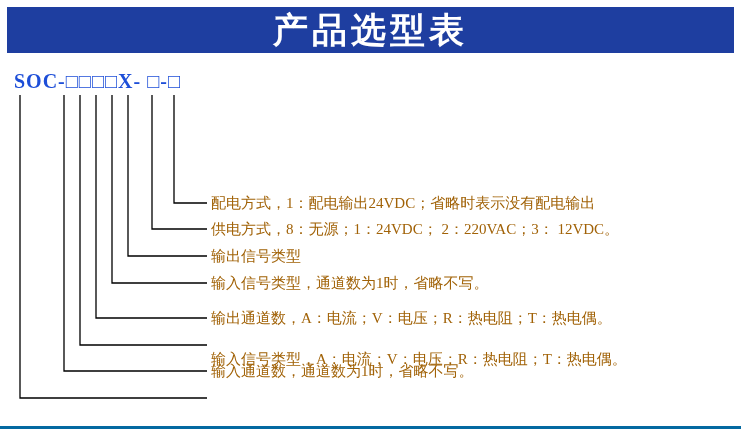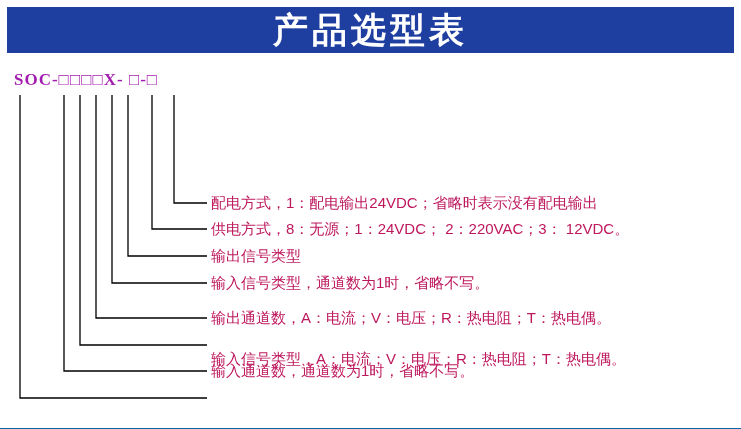--- a/index.html
+++ b/index.html
@@ -5,21 +5,21 @@
   * { margin: 0; padding: 0; box-sizing: border-box; }
   html, body { background: #ffffff; }
   body { font-family: "Liberation Serif", "DejaVu Serif", serif; }
 
   .page {
     position: relative;
     width: 741px;
     height: 429px;
     background: #ffffff;
     overflow: hidden;
-    border-bottom: 1px solid #0369a1;
+    border-bottom: 3px solid #0369a1;
   }
 
   .banner {
     position: absolute;
     top: 7px;
     left: 7px;
     right: 7px;
     height: 46px;
     background: #1e3ea0;
     display: flex;
@@ -31,24 +31,24 @@
     font-size: 35px;
     font-weight: bold;
     letter-spacing: 4px;
     font-family: "Liberation Sans", "DejaVu Sans", sans-serif;
   }
 
   .model-code {
     position: absolute;
     top: 70px;
     left: 14px;
-    font-size: 17px;
+    font-size: 20px;
     font-weight: bold;
     letter-spacing: 1px;
-    color: #a21caf;
+    color: #1d4ed8;
     font-family: "Liberation Serif", "DejaVu Serif", serif;
     white-space: pre;
   }
 
   .connector-svg {
     position: absolute;
     top: 0;
     left: 0;
     width: 741px;
     height: 429px;
@@ -57,23 +57,23 @@
     fill: none;
     stroke: #000000;
     stroke-width: 1.3;
   }
 
   .diagram-label {
     position: absolute;
     left: 211px;
     font-size: 15px;
     line-height: 20px;
-    color: #be185d;
+    color: #a16207;
     white-space: nowrap;
-    font-family: Liberation Sans, sans-serif;
+    font-family: Liberation Serif, serif;
   }
   .lbl-1 { top: 193px; }
   .lbl-2 { top: 219px; }
   .lbl-3 { top: 246px; }
   .lbl-4 { top: 273px; }
   .lbl-5 { top: 308px; }
   .lbl-6 { top: 349px; }
   .lbl-7 { top: 361px; text-align: right; }
   .lbl-8 { top: 388px; }
 </style>

